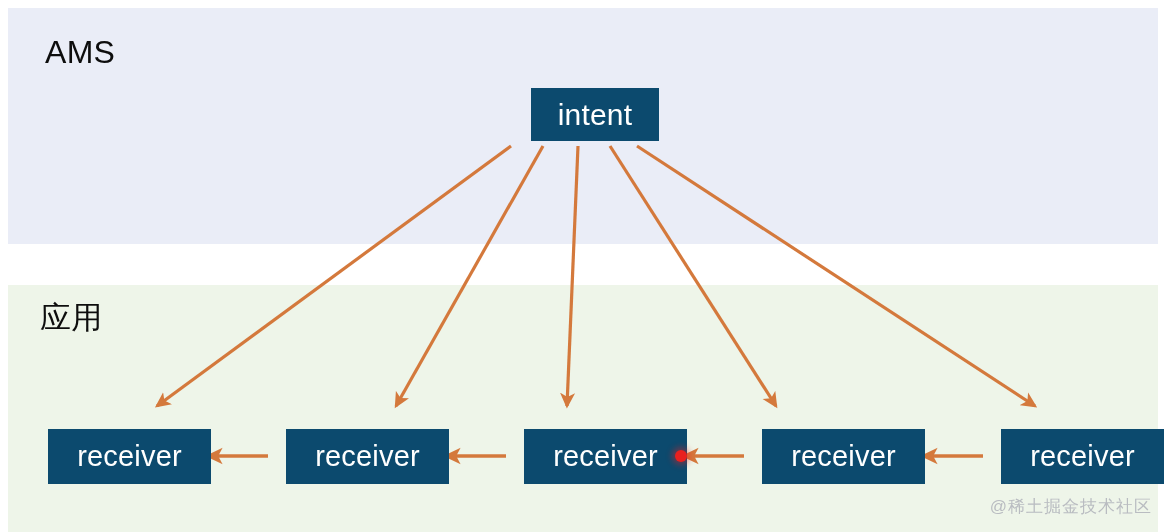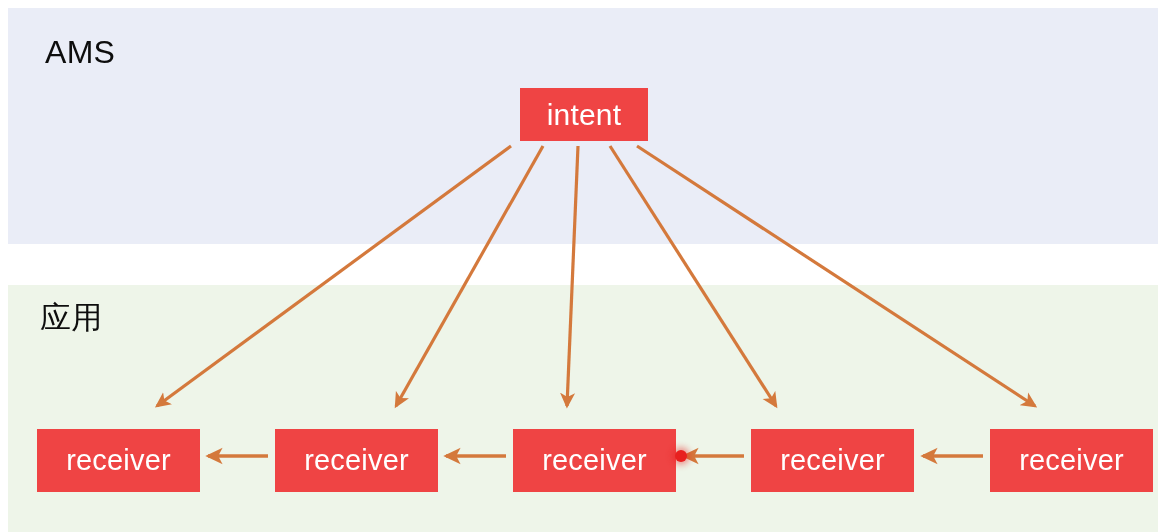--- a/index.html
+++ b/index.html
@@ -55,41 +55,42 @@
     left: 40px;
     top: 302px;
     font-size: 31px;
     text-align: center;
   }
 
   
   .node {
     position: absolute;
     box-sizing: border-box;
-    background: #ef4444;
+    background: #0c4a6e;
     color: #ffffff;
     display: flex;
     align-items: center;
     justify-content: center;
     font-size: 29px;
     line-height: 1;
     letter-spacing: 0.2px;
     user-select: none;
+    margin-left: 11px;
   }
   #intent-node {
     left: 520px;
     top: 88px;
     width: 128px;
     height: 53px;
     font-size: 30px;
   }
   .receiver-node {
     top: 429px;
     width: 163px;
-    height: 63px;
+    height: 55px;
   }
   #receiver-node-0 { left: 37px; }
   #receiver-node-1 { left: 275px; }
   #receiver-node-2 { left: 513px; }
   #receiver-node-3 { left: 751px; }
   #receiver-node-4 { left: 990px; }
 
   
   #arrow-layer {
     position: absolute;
@@ -164,14 +165,15 @@
   <div class="node" id="intent-node">intent</div>
 
   <div class="node receiver-node" id="receiver-node-0">receiver</div>
   <div class="node receiver-node" id="receiver-node-1">receiver</div>
   <div class="node receiver-node" id="receiver-node-2">receiver</div>
   <div class="node receiver-node" id="receiver-node-3">receiver</div>
   <div class="node receiver-node" id="receiver-node-4">receiver</div>
 
   <div id="cursor-dot"></div>
 
+  <div id="watermark">@稀土掘金技术社区</div>
 
 </div>
 
 </body></html>

